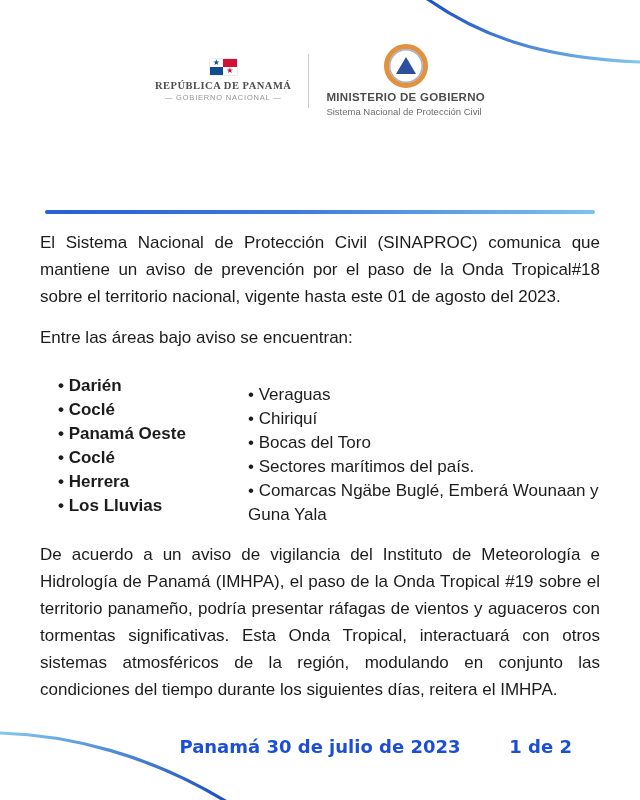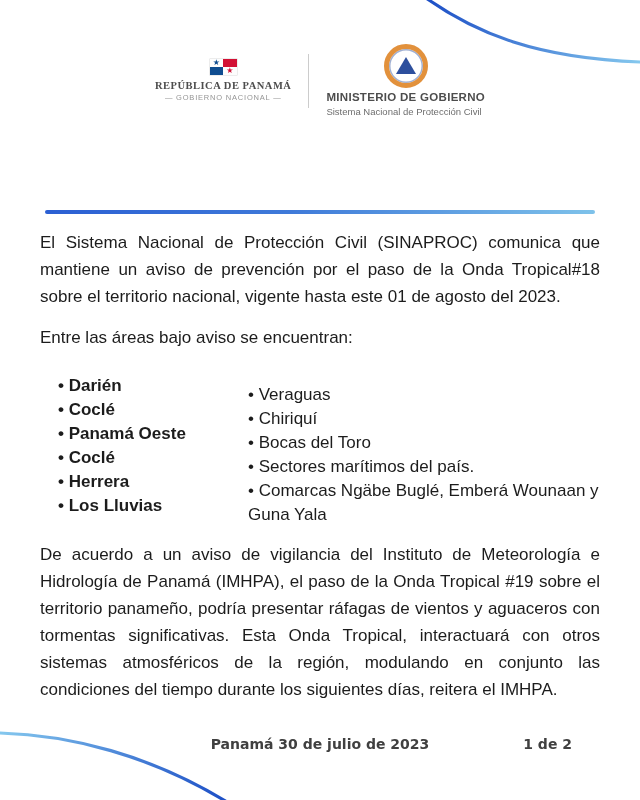--- a/index.html
+++ b/index.html
@@ -62,21 +62,21 @@
   .list-intro { position:absolute; left:40px; right:40px; top:324px; font-size:17px; line-height:27px; }
   .cols { position:absolute; left:40px; right:40px; top:374px; display:flex; align-items:flex-start; }
   .col-left  { width:208px; padding-left:18px;font-weight:bold; }
   .col-right { flex:1; margin-top:9px; }
   .area-item { font-size:17px; line-height:24px; }
   .area-item::before { content:"• "; }
   .para2 { top:541px; }
 
   
   .footer { position:absolute; top:736px; left:0; right:0; height:20px;
-    font-family:"DejaVu Sans", sans-serif; font-weight:bold; font-size:14px; color:#404040; }
+    font-family:"DejaVu Sans", sans-serif; font-weight:bold; font-size:18px; color:#1d4ed8; }
   .footer .date { display:block; text-align:center; }
   .footer .pageno { position:absolute; right:68px; top:0; }
 </style>
 </head>
 <body>
 
 <div class="page">
 
   <svg class="curve curve-tr" width="218" height="70" viewBox="0 0 218 70">
     <defs>

